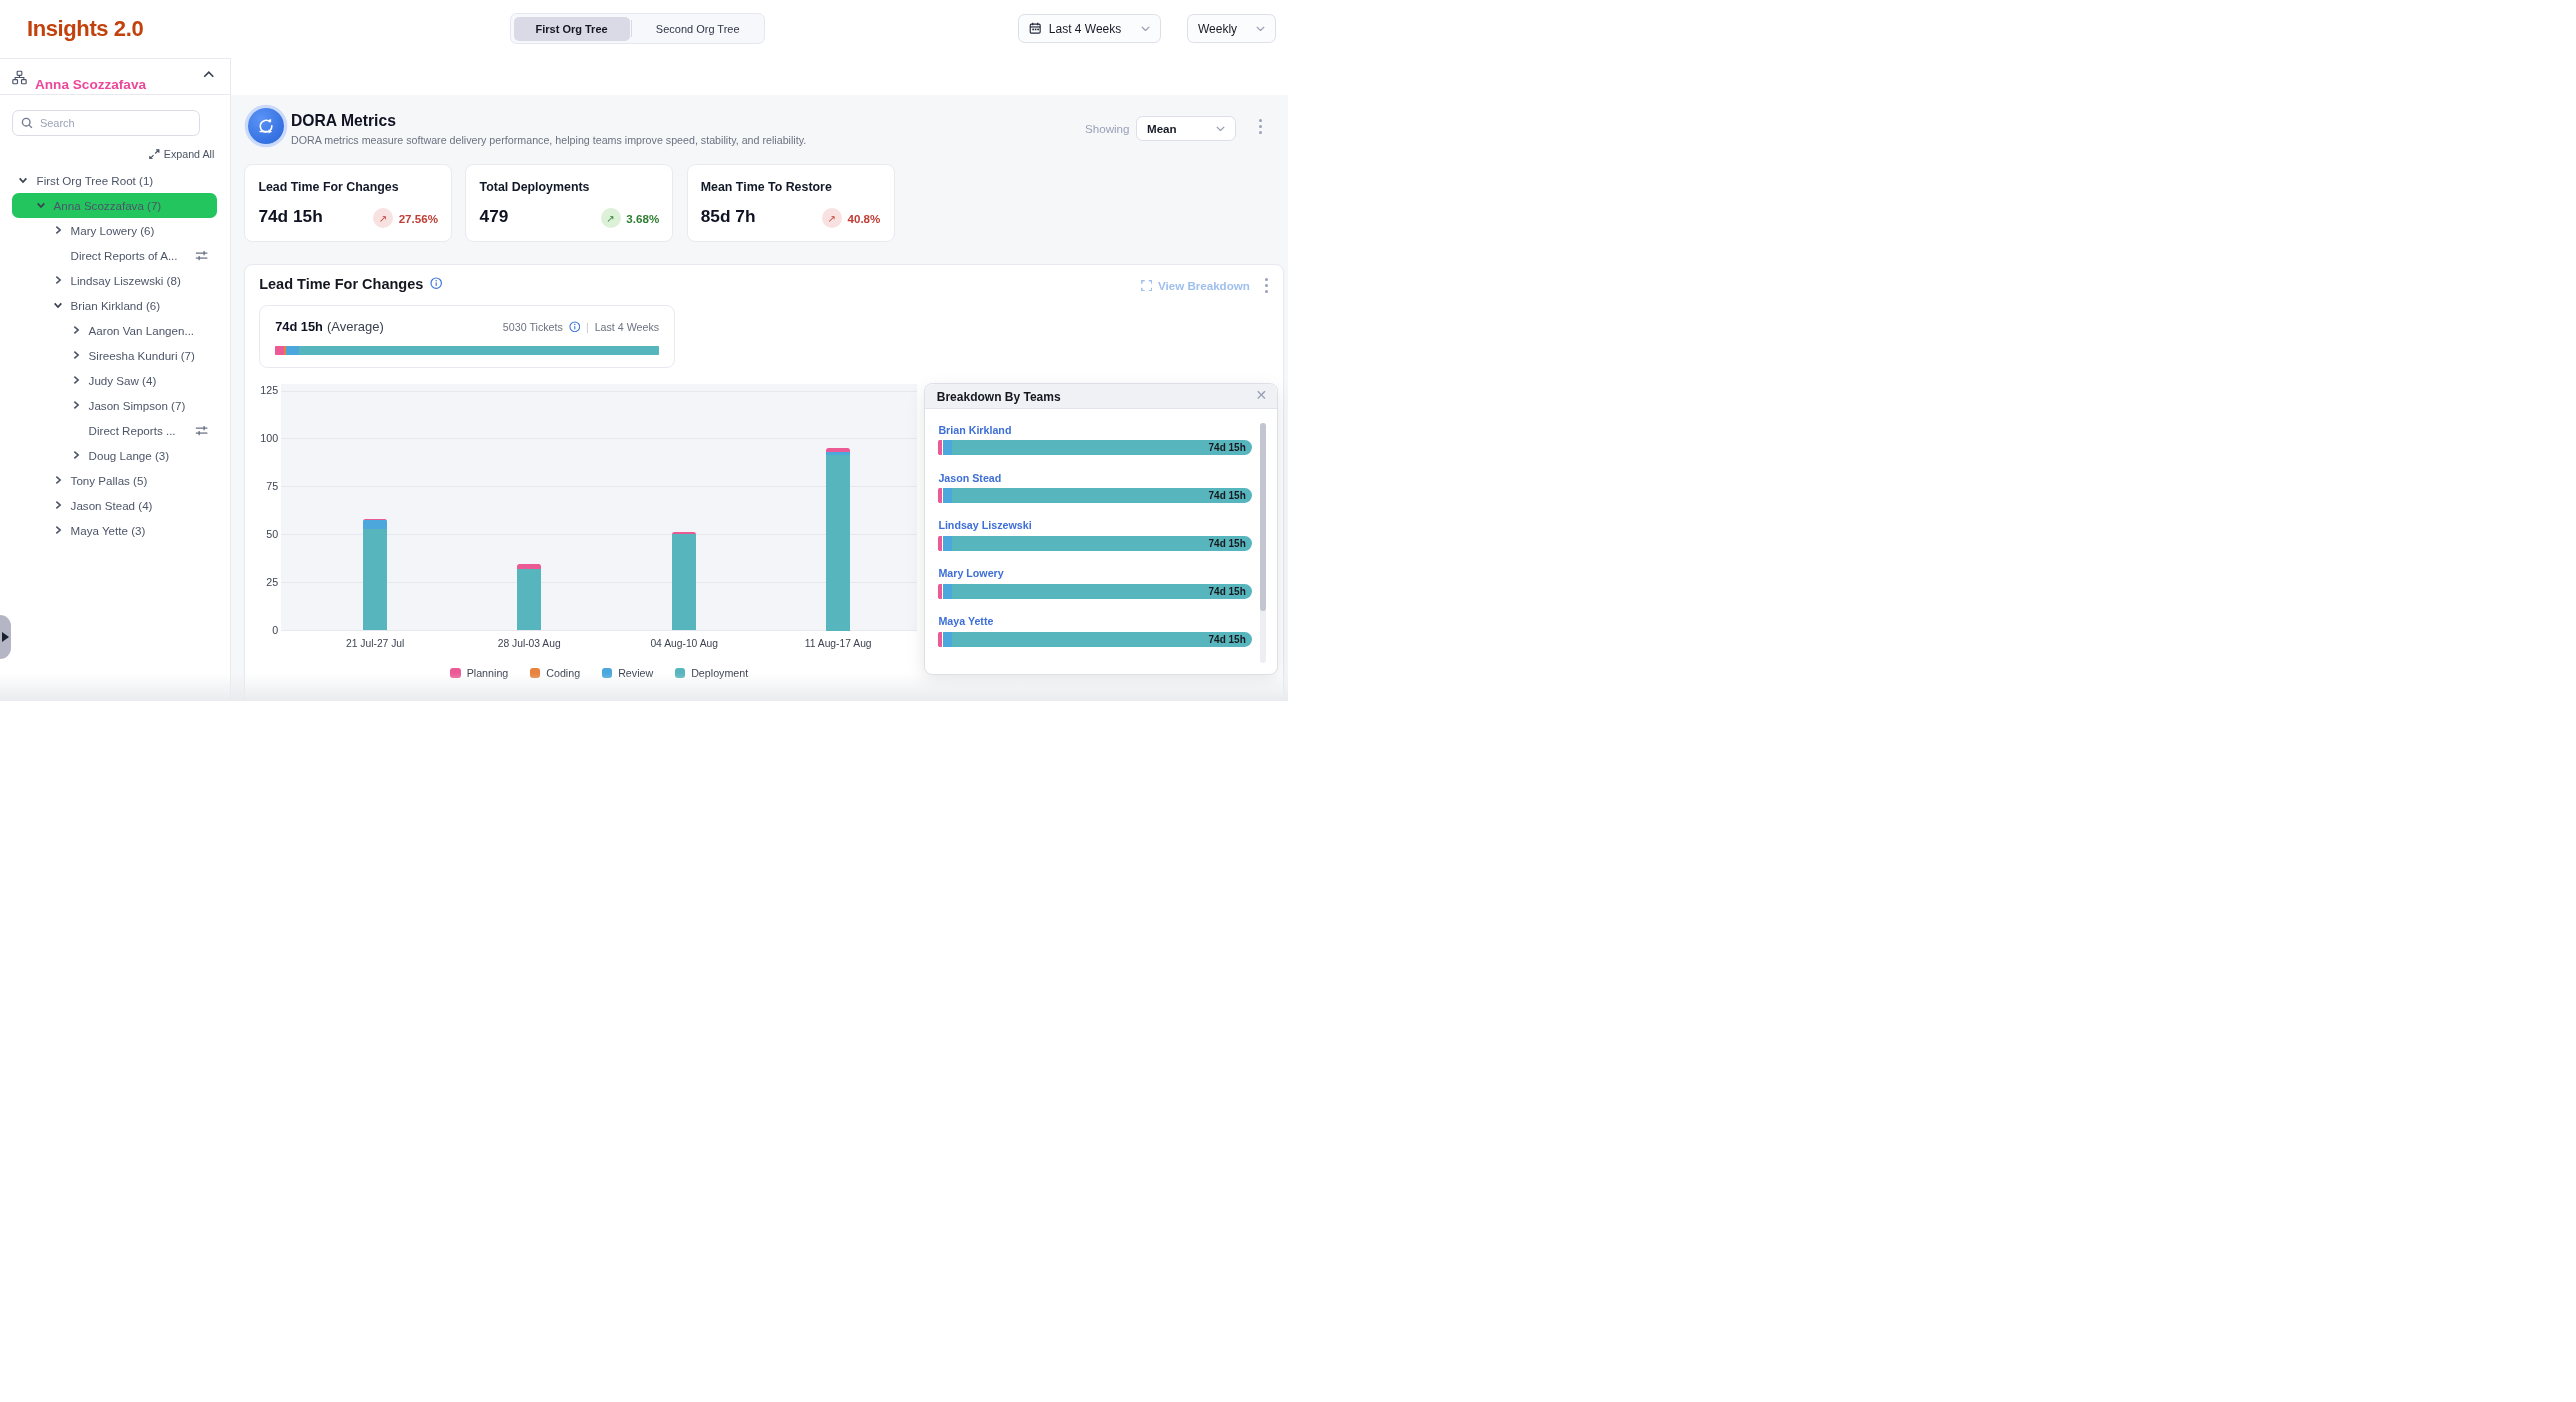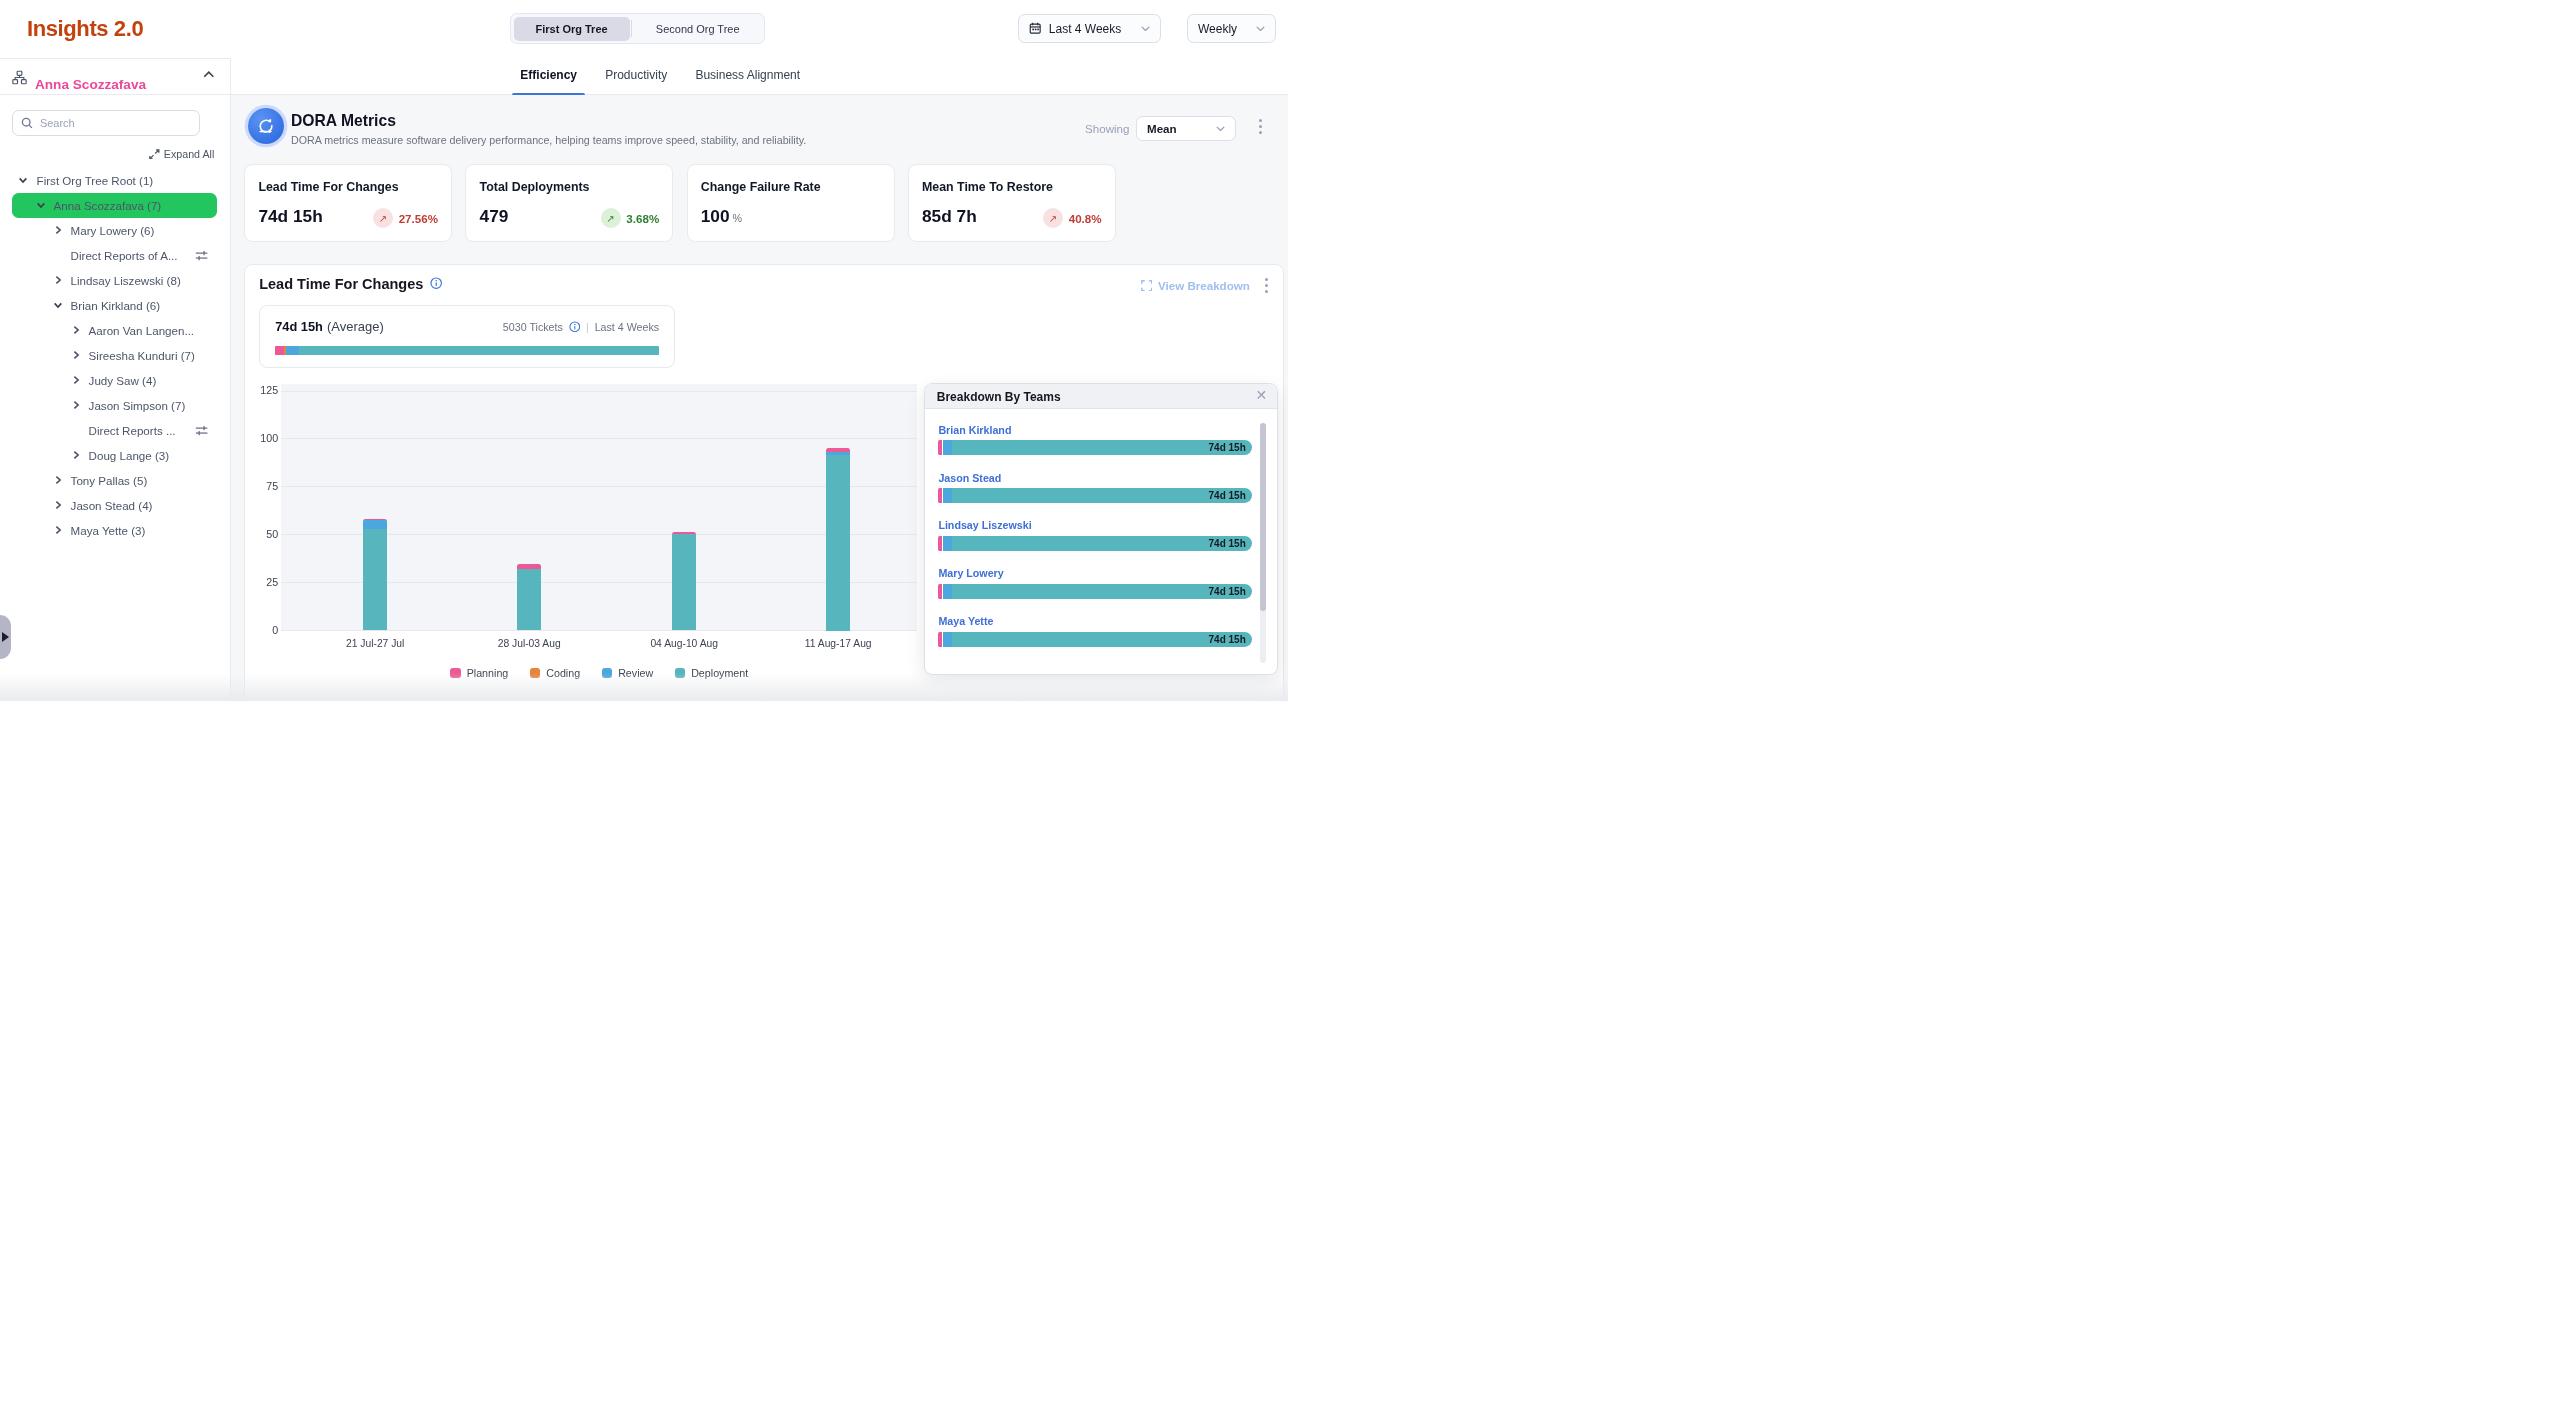--- a/index.html
+++ b/index.html
@@ -312,27 +312,20 @@
           <span class="chev" style="left: 41px;">
             <svg width="10" height="10" viewBox="0 0 12 12">
               <polyline points="4,2 8.5,6 4,10" fill="none" stroke="#4C5568" stroke-width="2"></polyline>
             </svg>
           </span>
           <span class="lbl" style="left: 59px;">Maya Yette (3)</span>
         </div>
       </div>
   </aside>
 
-  <div class="tabstrip">
-    <div class="tabs" id="tabs">
-        <div class="tab active">Efficiency</div>
-        <div class="tab">Productivity</div>
-        <div class="tab">Business Alignment</div>
-      </div>
-  </div>
 
   <main class="main">
     <div class="dora-icon">
       <svg width="20" height="20" viewBox="0 0 24 24">
           <path d="M17.5 8.2 A7 7 0 1 0 18.6 13.5" fill="none" stroke="#fff" stroke-width="1.9" stroke-linecap="round" transform="rotate(-15 12 11)"></path>
           <path d="M14.6 5.2 L18.4 7.5 L17.9 3.4 Z" fill="#fff" transform="rotate(8 16.5 5.5)"></path>
           <path d="M5 18.5 H16" stroke="#fff" stroke-width="1.9" stroke-linecap="round"></path>
           <path d="M15.2 15.9 L19.3 18.5 L15.2 21.1 Z" fill="#fff"></path>
         </svg>
     </div>
@@ -362,24 +355,20 @@
             <span class="pct">27.56%</span>
           </div>
         </div>
         <div class="mcard">
           <div class="t">Total Deployments</div>
           <div class="v">479</div>
           <div class="badge pos">
             <span class="circ">↗</span>
             <span class="pct">3.68%</span>
           </div>
-        </div>
-        <div class="mcard">
-          <div class="t">Change Failure Rate</div>
-          <div class="v">100<span class="unit"> %</span></div>
         </div>
         <div class="mcard">
           <div class="t">Mean Time To Restore</div>
           <div class="v">85d 7h</div>
           <div class="badge neg">
             <span class="circ">↗</span>
             <span class="pct">40.8%</span>
           </div>
         </div>
       </div>

